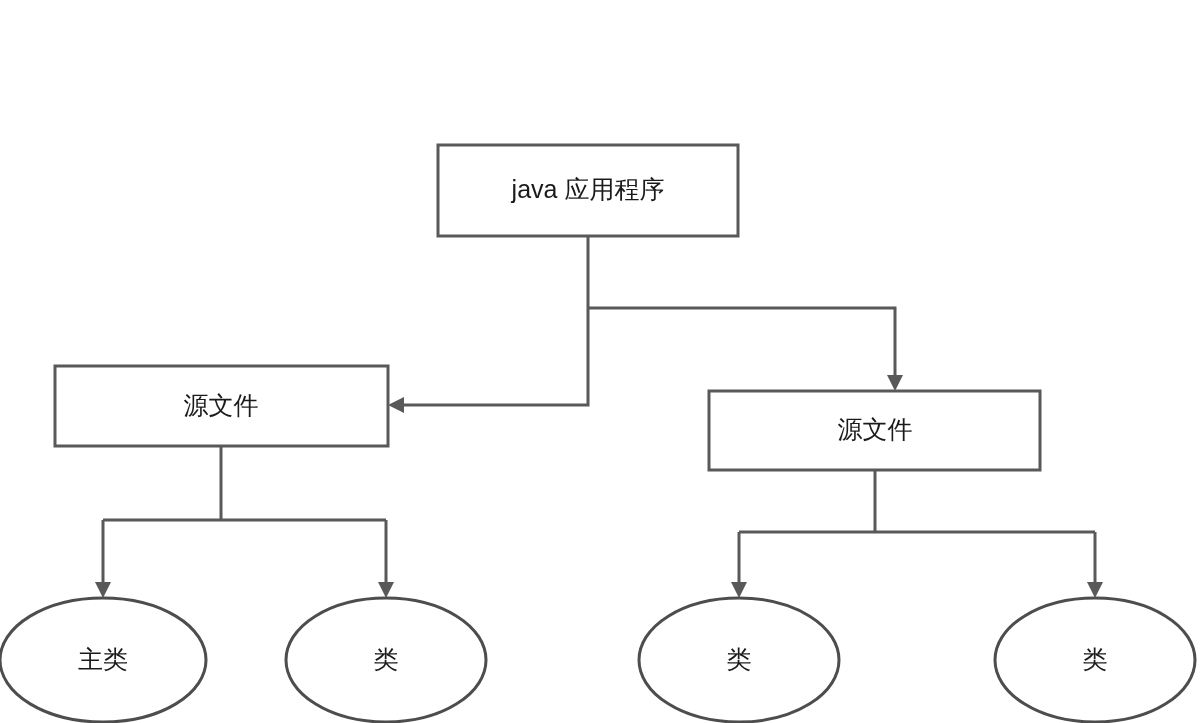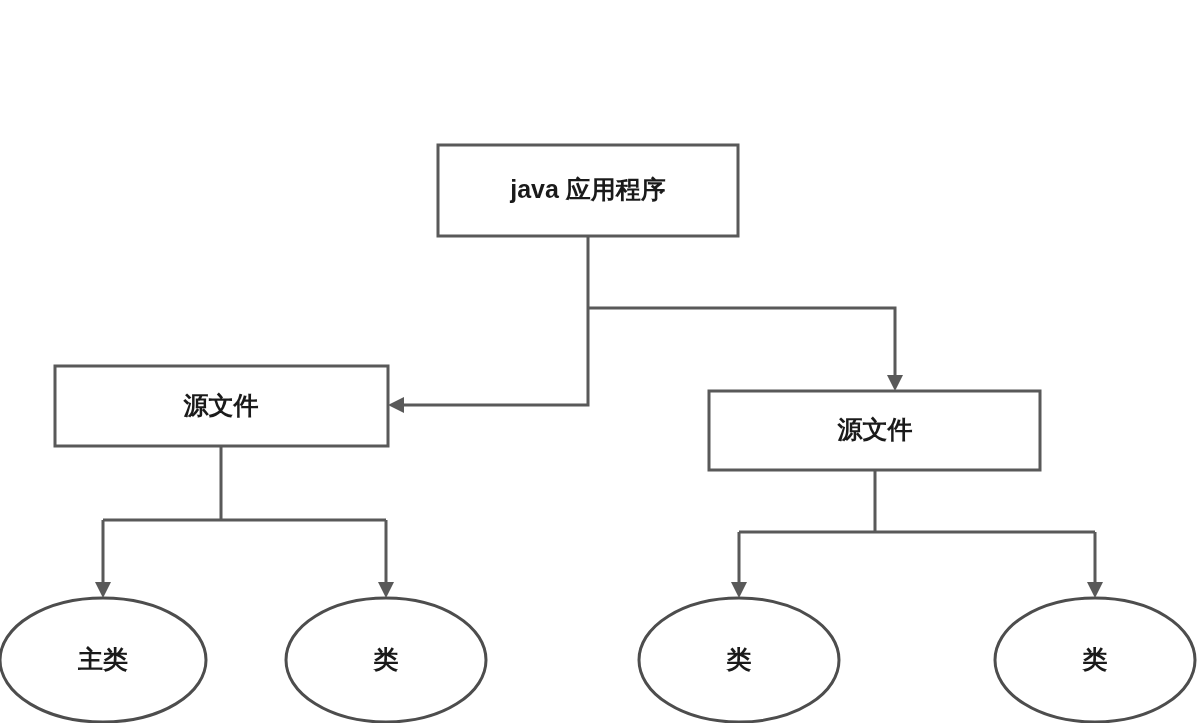--- a/index.html
+++ b/index.html
@@ -47,21 +47,21 @@
     stroke-linecap: butt;
     stroke-linejoin: miter;
   }
   .arrow-head {
     stroke: none;
   }
 </style>
 </head>
 <body>
 
-<div id="diagram-canvas" style="background: rgb(255, 255, 255); font-weight: bold;">
+<div id="diagram-canvas" style="background: rgb(255, 255, 255);">
   <svg id="diagram-svg" viewBox="0 0 1202 723" xmlns="http://www.w3.org/2000/svg">
 
     <g>
 
       <g>
         <path class="connector" d="M 588 236 L 588 405 L 400 405" stroke="#595959" stroke-width="3"></path>
         <polygon class="arrow-head" points="388,405 404,397 404,413" fill="#595959"></polygon>
       </g>
 
       <g>

